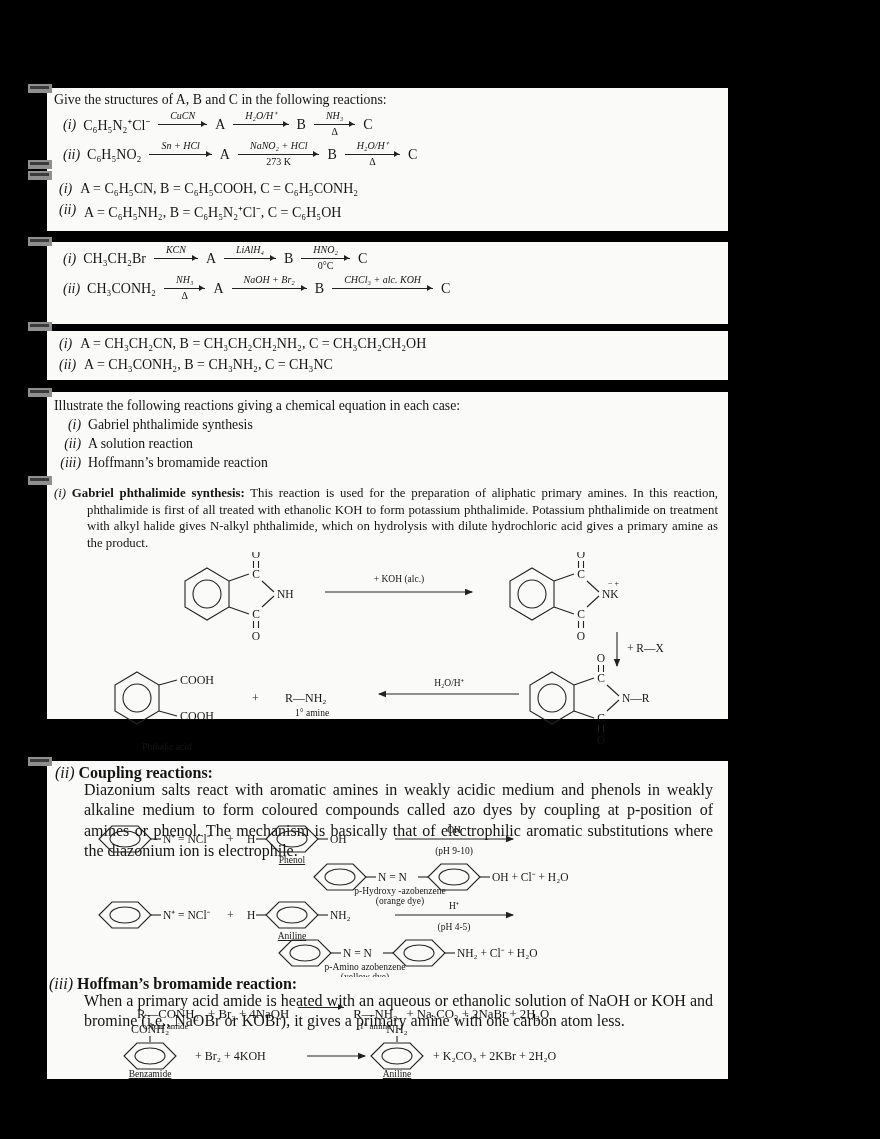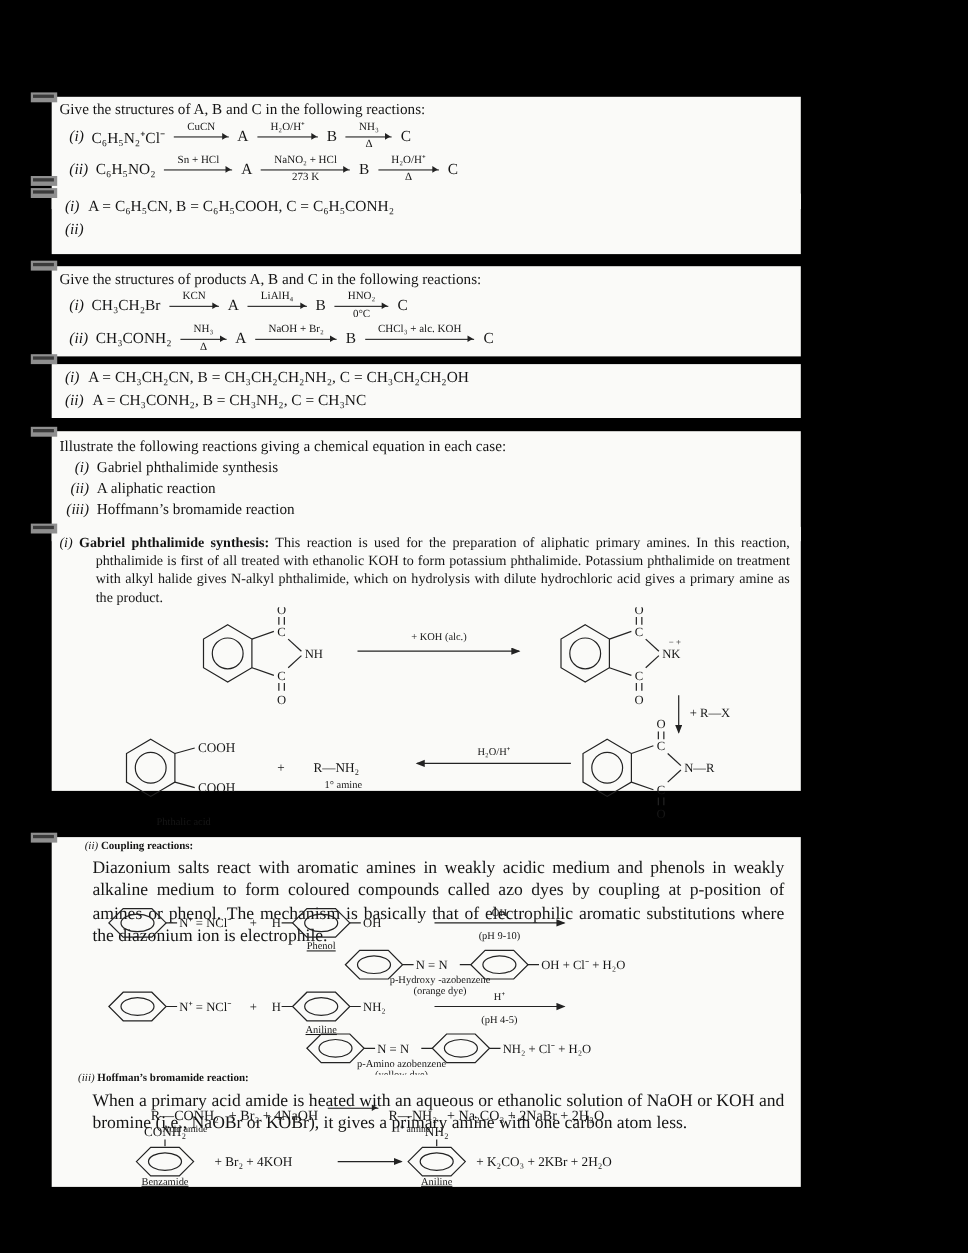--- a/index.html
+++ b/index.html
@@ -13,32 +13,32 @@
     background:#fafaf8; box-sizing:border-box;
   }
   .stub { position:absolute; left:28px; width:24px; height:9px; background:#8f8f8f; z-index:3; }
   .stub::after { content:""; display:block; margin:2px 3px 0 2px; height:3px; background:#3b3b3b; }
 
   .q-title { font-size:13.8px; padding:4px 4px 0 7px; }
   .rx-row { display:flex; align-items:center; gap:7px; font-size:14px; padding-left:16px; margin-top:3px; white-space:nowrap; }
   .rnum { font-style:italic; }
   .formula {}
   .rx-arrow { display:inline-flex; flex-direction:column; align-items:center; line-height:1; margin:0 1px; }
-  .rx-top { font-size:10px; padding:0 12px 2px; min-height:11px; white-space:nowrap; }
+  .rx-top { font-size:10px; padding:0 12px 2px; min-height:11px; white-space:nowrap;font-style:italic; }
   .rx-bot { font-size:10px; padding-top:2px; min-height:11px; white-space:nowrap; }
   .rx-line { align-self:stretch; height:1px; background:#222; position:relative; }
   .rx-line::after { content:""; position:absolute; right:-2px; top:-3px; width:0; height:0;
     border:3.2px solid transparent; border-left:5.5px solid #222; }
 
   .ans-row { font-size:14px; padding-left:12px; margin-top:5px; display:flex; gap:8px; white-space:nowrap; }
   .q-item { font-size:13.8px; margin-top:3px; display:flex; gap:7px; padding-left:4px; }
   .inum { min-width:30px; text-align:right; font-style:italic; flex:0 0 auto; }
 
   .para { font-size:12.8px; line-height:1.3; text-align:justify; padding:6px 10px 0 40px; text-indent:-33px; }
-  .sec-head { font-size:10px; position:absolute; left:8px; white-space:nowrap;margin-left:22px; }
+  .sec-head { font-size:16px; position:absolute; left:8px; white-space:nowrap; }
   .sec-body { font-size:16px; line-height:1.28; text-align:justify; position:absolute; left:37px; right:15px; }
   b { font-weight:bold; }
   .it { font-style:italic; }
 
   .eq-row { position:absolute; display:flex; gap:9px; font-size:12.8px; white-space:nowrap; align-items:flex-start; }
   .eq-token { position:relative; }
   .eq-sub { position:absolute; top:14px; left:50%; transform:translateX(-50%); font-size:8.8px; white-space:nowrap; }
   .eq-arrow { width:46px; height:1px; background:#222; position:relative; }
   .eq-arrow::after { content:""; position:absolute; right:-2px; top:-3px; width:0; height:0;
     border:3.2px solid transparent; border-left:5.5px solid #222; }
@@ -128,25 +128,25 @@
   </div>
 </section>
 
 <section class="box" style="top:176px;height:55px">
   <div class="ans-row">
     <span class="rnum">(i)</span>
     <span>A = C₆H₅CN, B = C₆H₅COOH, C = C₆H₅CONH₂</span>
   </div>
   <div class="ans-row">
     <span class="rnum">(ii)</span>
+    <span>A = C₆H₅NH₂, B = C₆H₅N₂⁺Cl⁻, C = C₆H₅OH</span>
   </div>
 </section>
 
 <section class="box" style="top:242px;height:82px">
-  <div class="q-title">Give the structures of products A, B and C in the following reactions:</div>
   <div class="rx-row">
     <span class="rnum">(i)</span>
     <span class="formula">CH₃CH₂Br</span>
     <span class="rx-arrow">
         <span class="rx-top">KCN</span>
         <span class="rx-line"></span>
         <span class="rx-bot"></span>
       </span>
     <span class="formula">A</span>
     <span class="rx-arrow">
@@ -198,21 +198,21 @@
 </section>
 
 <section class="box" style="top:392px;height:100px;padding-top:2px">
   <div class="q-title">Illustrate the following reactions giving a chemical equation in each case:</div>
   <div class="q-item">
     <span class="inum">(i)</span>
     <span>Gabriel phthalimide synthesis</span>
   </div>
   <div class="q-item">
     <span class="inum">(ii)</span>
-    <span>A aliphatic reaction</span>
+    <span>A solution reaction</span>
   </div>
   <div class="q-item">
     <span class="inum">(iii)</span>
     <span>Hoffmann’s bromamide reaction</span>
   </div>
 </section>
 
 <section class="box" style="top:479px;height:240px">
   <div class="para">
     <span class="it">(i)</span>

